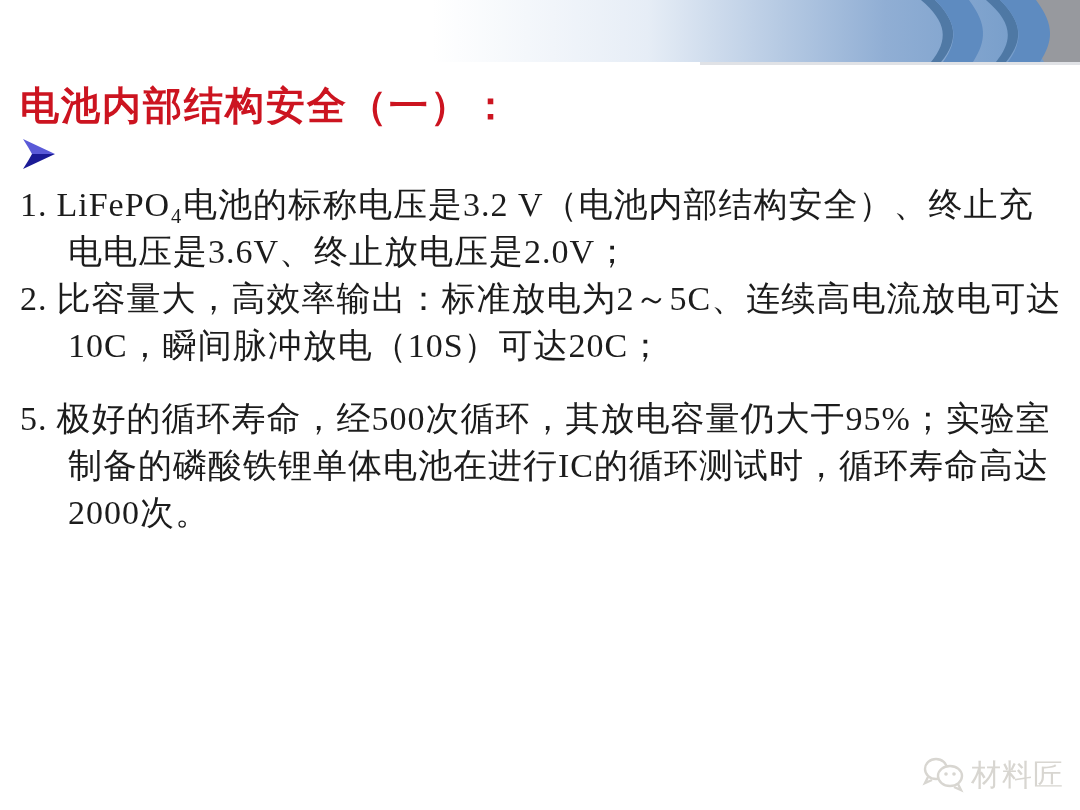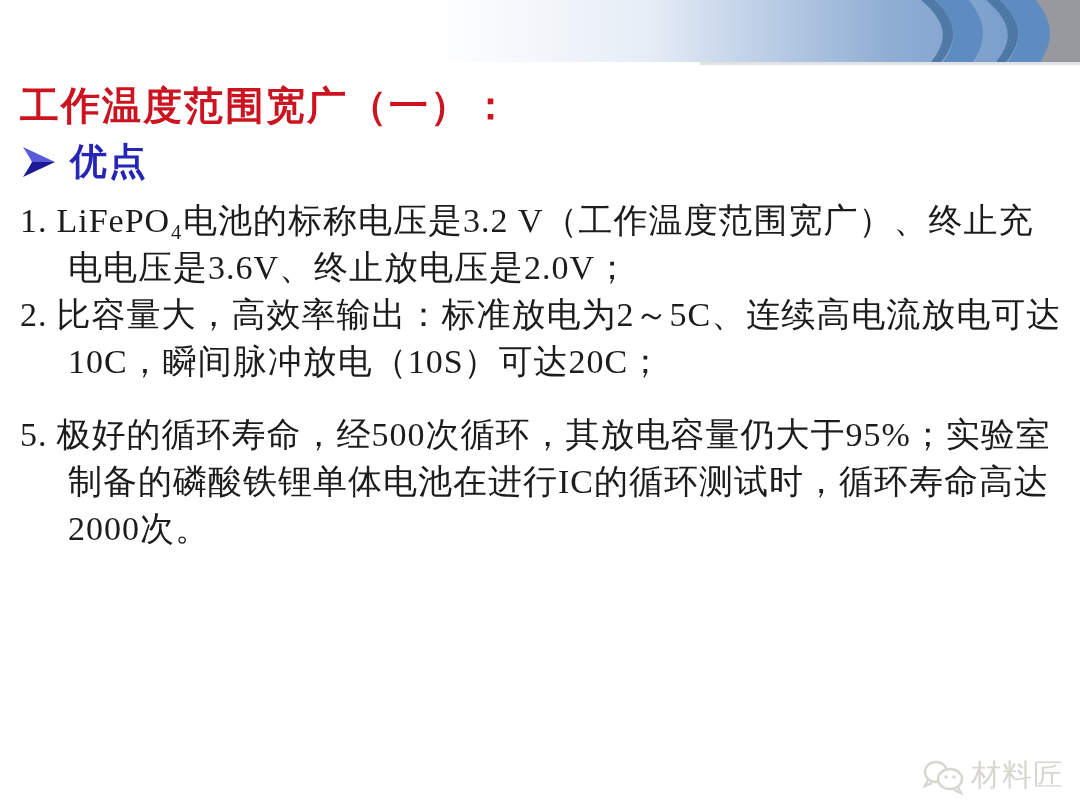--- a/index.html
+++ b/index.html
@@ -67,21 +67,21 @@
     margin-top: 26px;
   }
   .point .num {
     padding-right: 9px;
   }
   .watermark {
     position: absolute;
     right: 16px;
     bottom: 14px;
     display: flex;
-    align-items: flex-end;
+    align-items: flex-start;
     gap: 6px;
     color: #d8d6d1;
     font-size: 30px;
     letter-spacing: 1px;
     user-select: none;
   }
 </style>
 </head>
 <body>
 
@@ -104,32 +104,31 @@
         <path d="M935,0 h34 c18,24 18,40 4,62 h-30 c16,-22 14,-40 -8,-62 z" fill="#5e8bc0"></path>
         <path d="M986,0 c26,22 28,40 10,62 h10 c18,-22 16,-40 -6,-62 z" fill="#46719e" opacity="0.85"></path>
         <path d="M1000,0 h36 c18,24 18,40 4,62 h-32 c16,-22 14,-40 -8,-62 z" fill="#5e8bc0"></path>
       </g>
       <rect x="700" y="62" width="380" height="3" fill="#d3d6db" opacity="0.7"></rect>
     </svg>
   </div>
 
   <div class="content">
 
-    <h1 class="page-title">工作温度范围宽广（一）：</h1>
+    <h1 class="page-title">电池内部结构安全（一）：</h1>
 
     <div class="section-row">
       <svg width="38" height="34" viewBox="0 0 38 34">
         <polygon points="3,2 35,17 12,17 8,10" fill="#5a5ad8"></polygon>
         <polygon points="3,32 35,17 12,17 8,24" fill="#1b1b96"></polygon>
       </svg>
-      <span class="section-label">优点</span>
     </div>
 
     <ol class="points">
-      <li class="point"><span class="num">1.</span><span class="txt">LiFePO₄电池的标称电压是3.2 V（工作温度范围宽广）、终止充电电压是3.6V、终止放电压是2.0V；</span></li>
+      <li class="point"><span class="num">1.</span><span class="txt">LiFePO₄电池的标称电压是3.2 V（电池内部结构安全）、终止充电电压是3.6V、终止放电压是2.0V；</span></li>
       <li class="point"><span class="num">2.</span><span class="txt">比容量大，高效率输出：标准放电为2～5C、连续高电流放电可达10C，瞬间脉冲放电（10S）可达20C；</span></li>
       <li class="point"><span class="num">5.</span><span class="txt">极好的循环寿命，经500次循环，其放电容量仍大于95%；实验室制备的磷酸铁锂单体电池在进行IC的循环测试时，循环寿命高达2000次。</span></li>
     </ol>
 
   </div>
 
   <div class="watermark">
     <svg width="44" height="38" viewBox="0 0 44 38">
       <g fill="none" stroke="#d8d6d1" stroke-width="2.4">
         <ellipse cx="15" cy="14" rx="11" ry="10"></ellipse>

